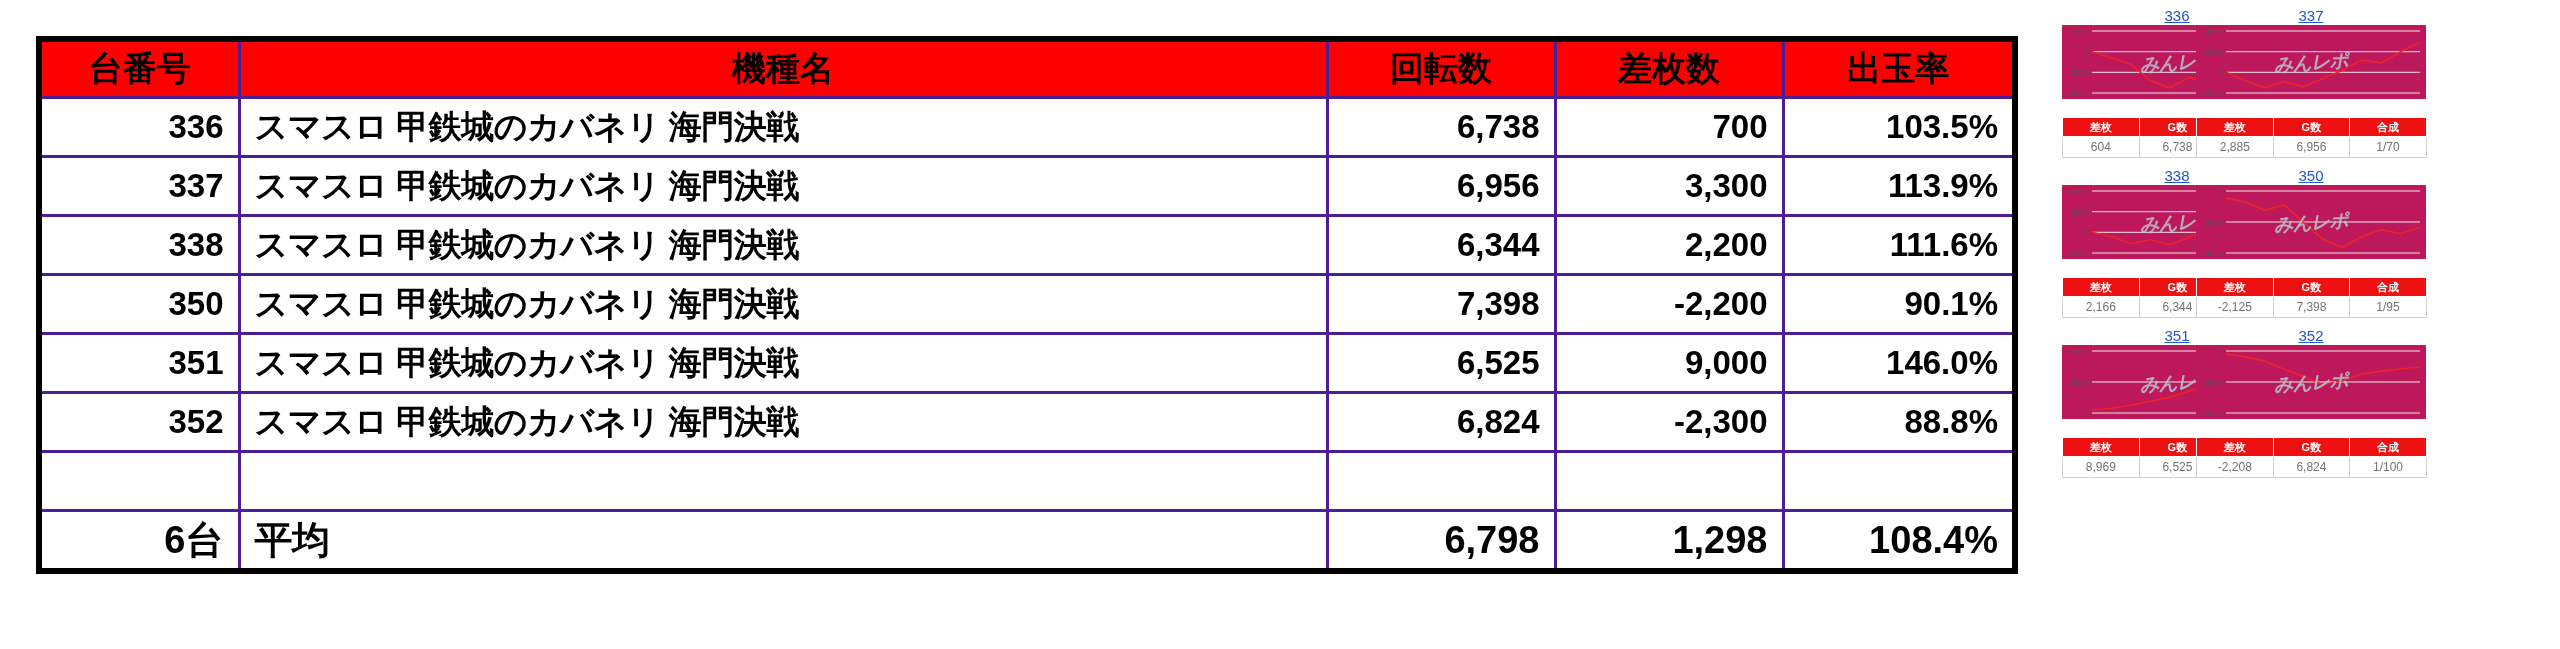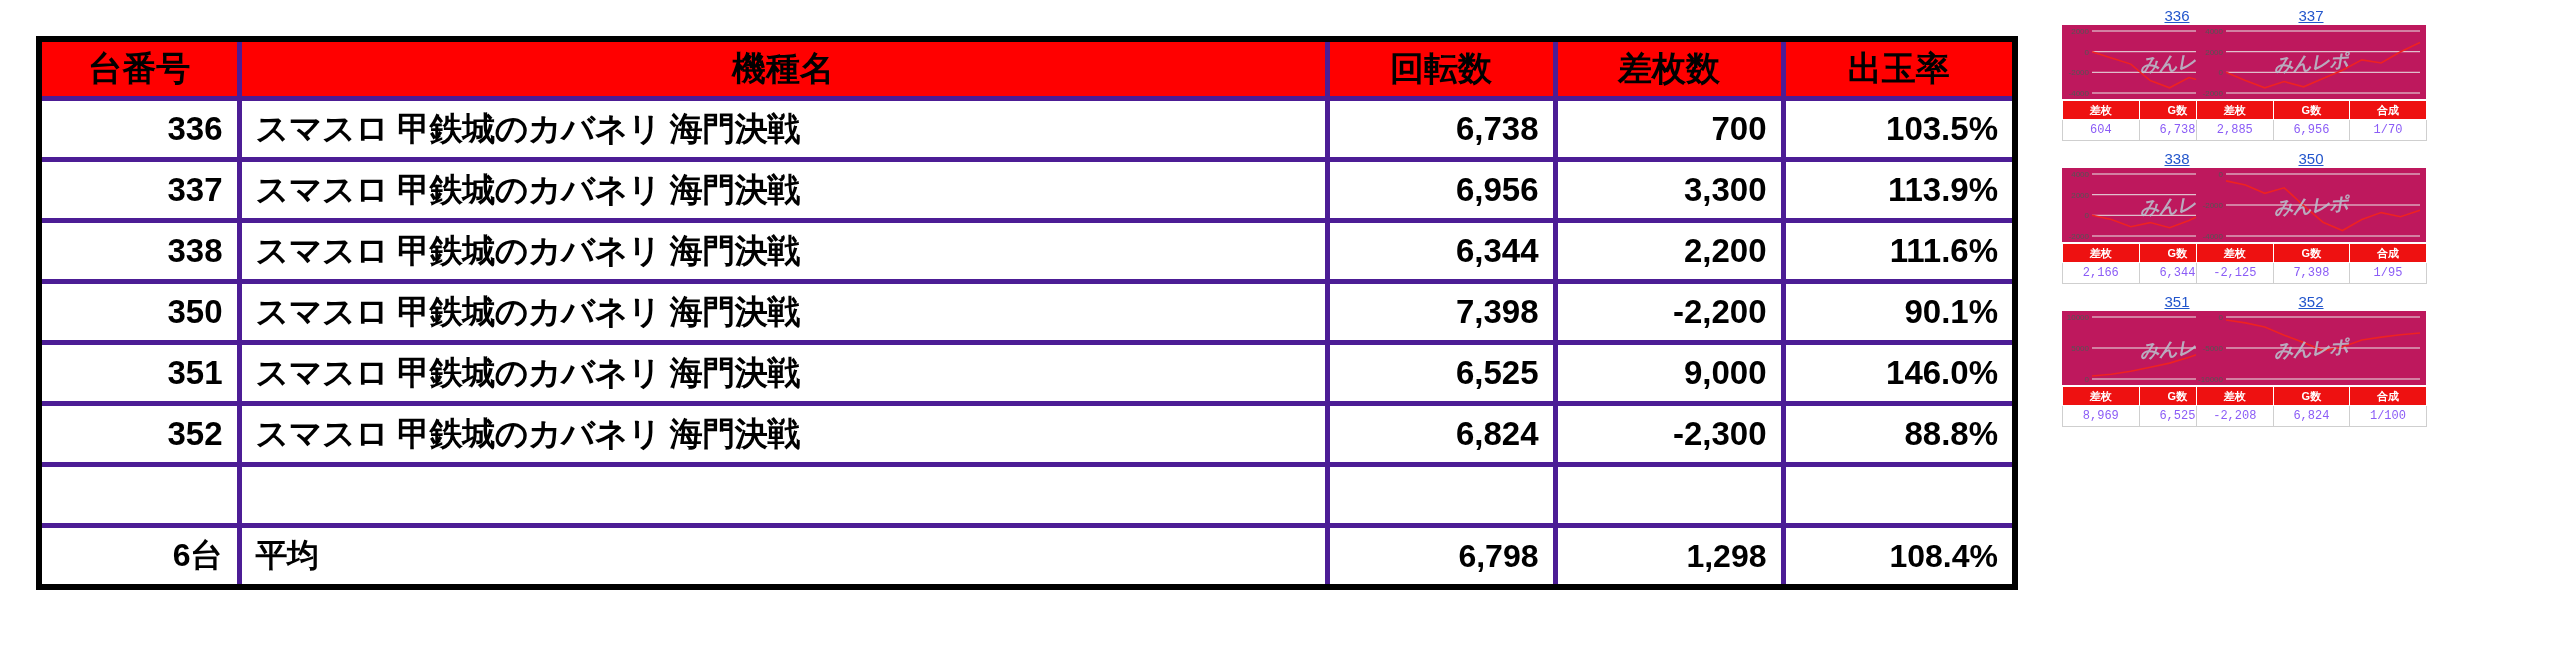--- a/index.html
+++ b/index.html
@@ -29,41 +29,41 @@
     width: 1976px;
     border: 6px solid #000;
   }
   table.main col.c-dai   { width: 200px; }
   table.main col.c-name  { width: 1088px; }
   table.main col.c-rot   { width: 228px; }
   table.main col.c-diff  { width: 228px; }
   table.main col.c-rate  { width: 232px; }
 
   table.main th, table.main td {
-    border: 5px solid #4c1d95;
+    border: 3px solid #4c1d95;
     height: 56px;
     padding: 0 14px;
     font-size: 33px;
     font-weight: bold;
     color: #000;
     white-space: nowrap;
     overflow: hidden;
   }
   table.main thead th {
     background: #ff0000;
     color: #000;
     text-align: center;
     font-size: 34px;
     height: 54px;
   }
   td.num  { text-align: right; }
   td.name { text-align: left; letter-spacing: -0.5px; }
   td.neg  { color: #ff0000; }
   tr.blank td { height: 56px; }
-  tr.avg td { font-size: 32px; }
+  tr.avg td { font-size: 38px; }
 
   
   .cards {
     position: absolute;
     left: 2062px;
     top: 8px;
     width: 480px;
     display: grid;
     grid-template-columns: 116px 116px;
     grid-column-gap: 18px;
@@ -97,40 +97,39 @@
     color: #b9c4cf;
     opacity: 0.85;
     letter-spacing: -1px;
     white-space: nowrap;
     pointer-events: none;
   }
   table.mini {
     border-collapse: collapse;
     table-layout: fixed;
     width: 230px;
-    margin-top: 1px;
+    margin-top: 18px;
   }
   table.mini col { width: 76.6px; }
   table.mini th {
     background: #ee1111;
     color: #ffffff;
     font-size: 11px;
     font-weight: bold;
     border: 1px solid #ffffff;
     height: 16px;
     text-align: center;
   }
   table.mini td {
     border: 1px solid #cfcfcf;
     font-size: 12px;
     height: 18px;
     text-align: center;
-    color: #8b5cf6;
+    color: #737373;
     background: #fff;
-    font-family: Liberation Mono, monospace;
   }
   .axis-label {
     font-size: 8px;
     fill: #555;
     font-family: "Liberation Sans", sans-serif;
   }
 </style>
 </head>
 <body>
 

